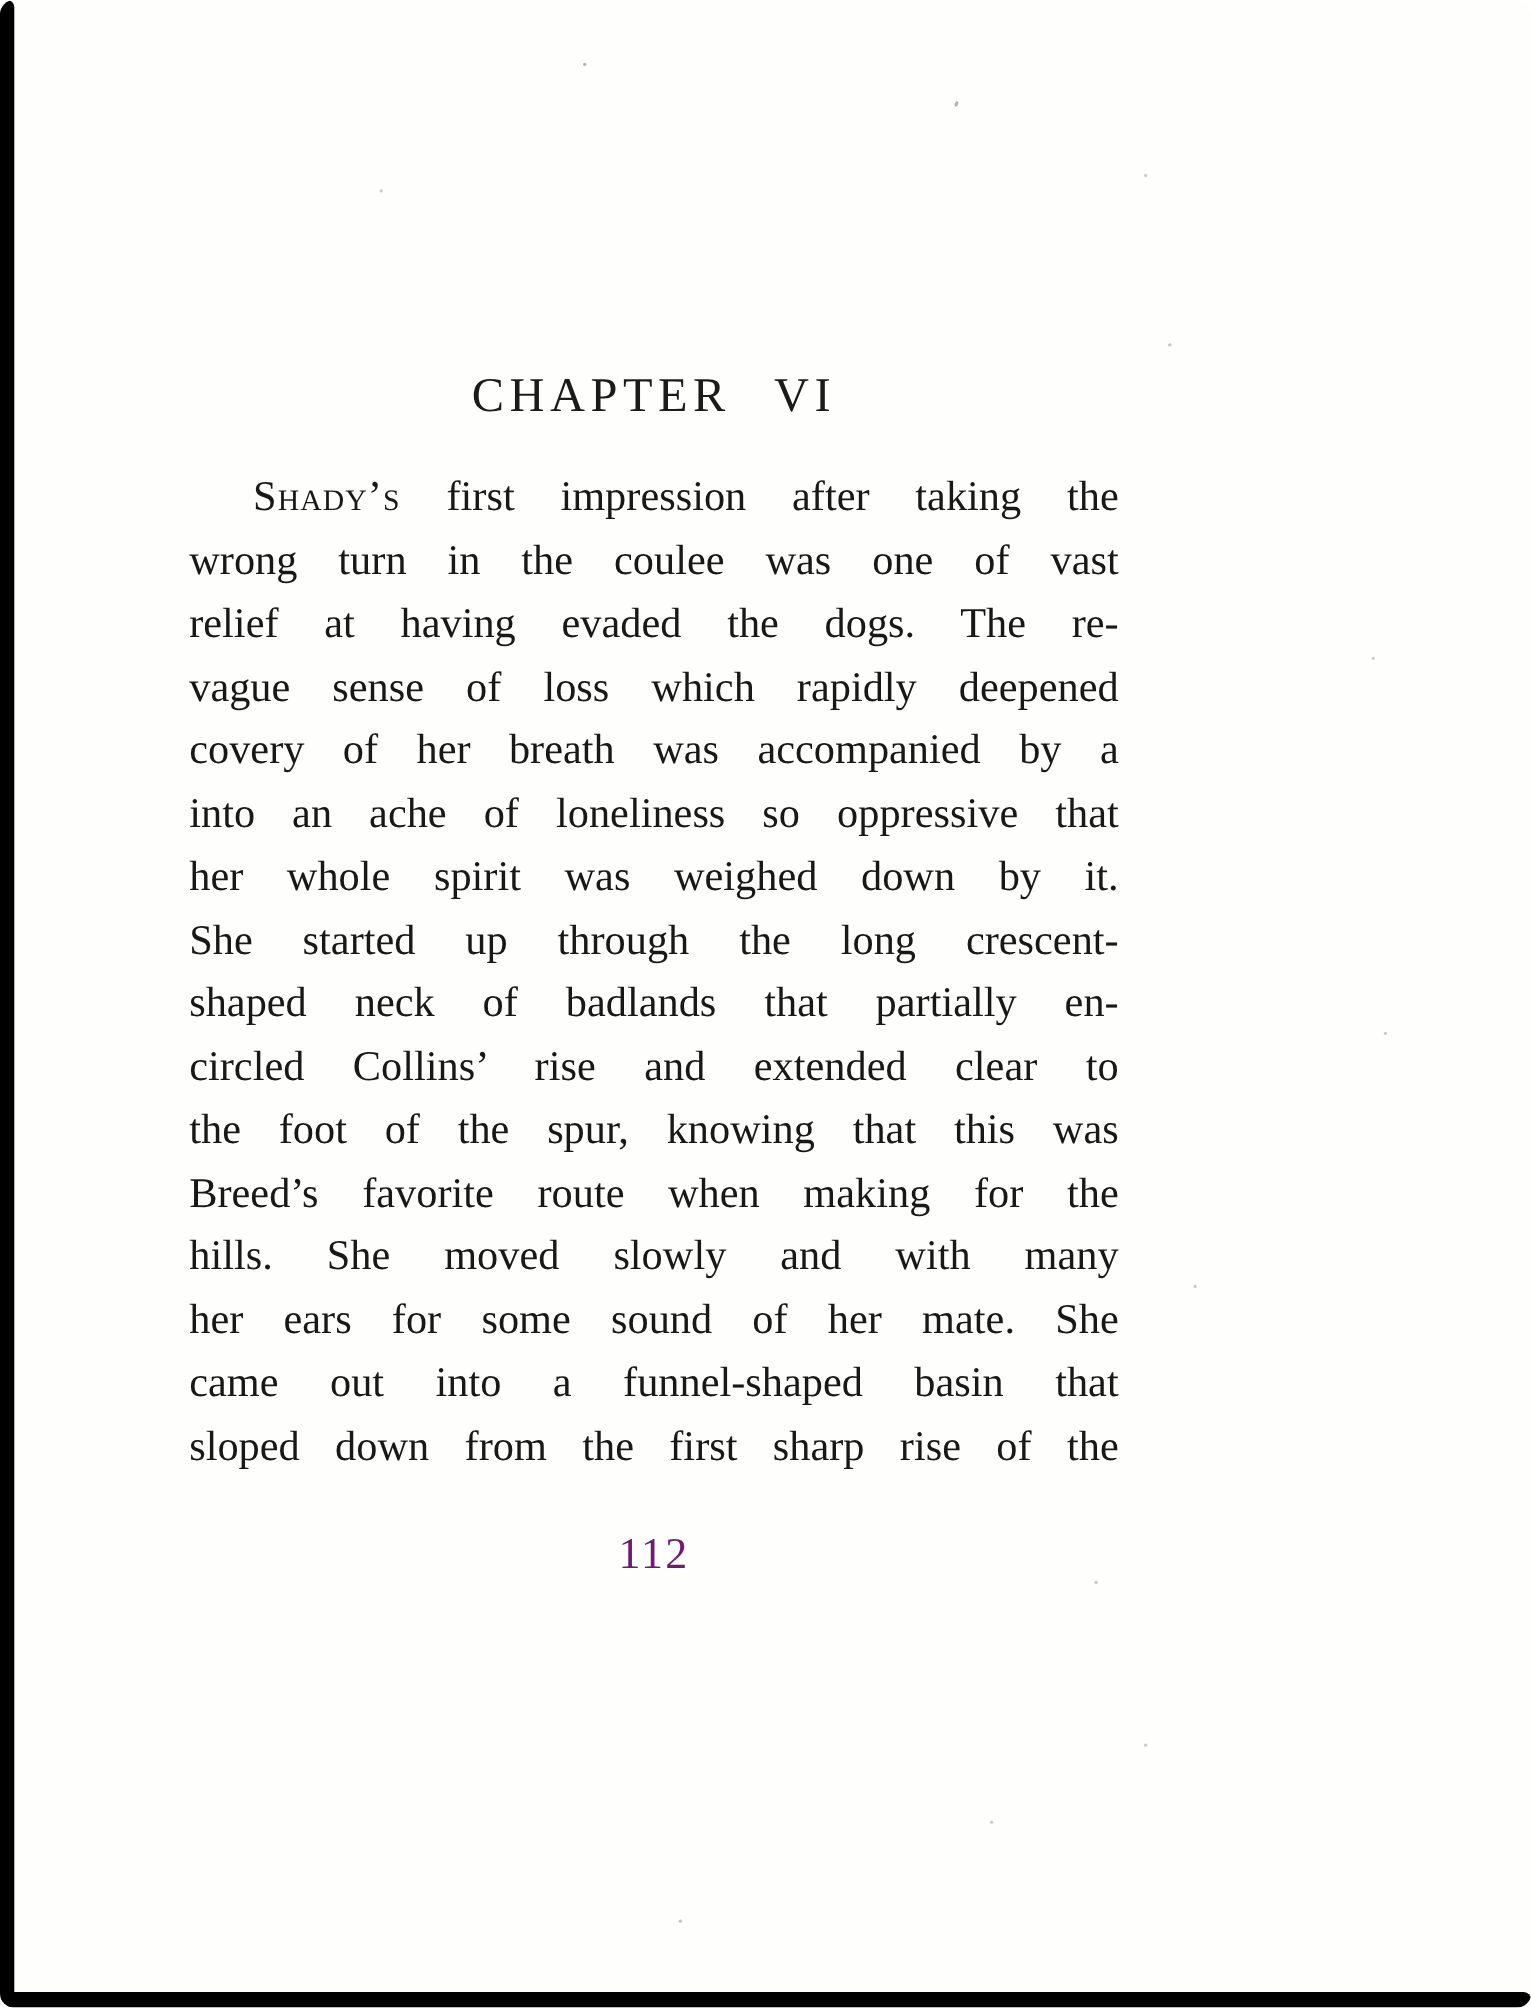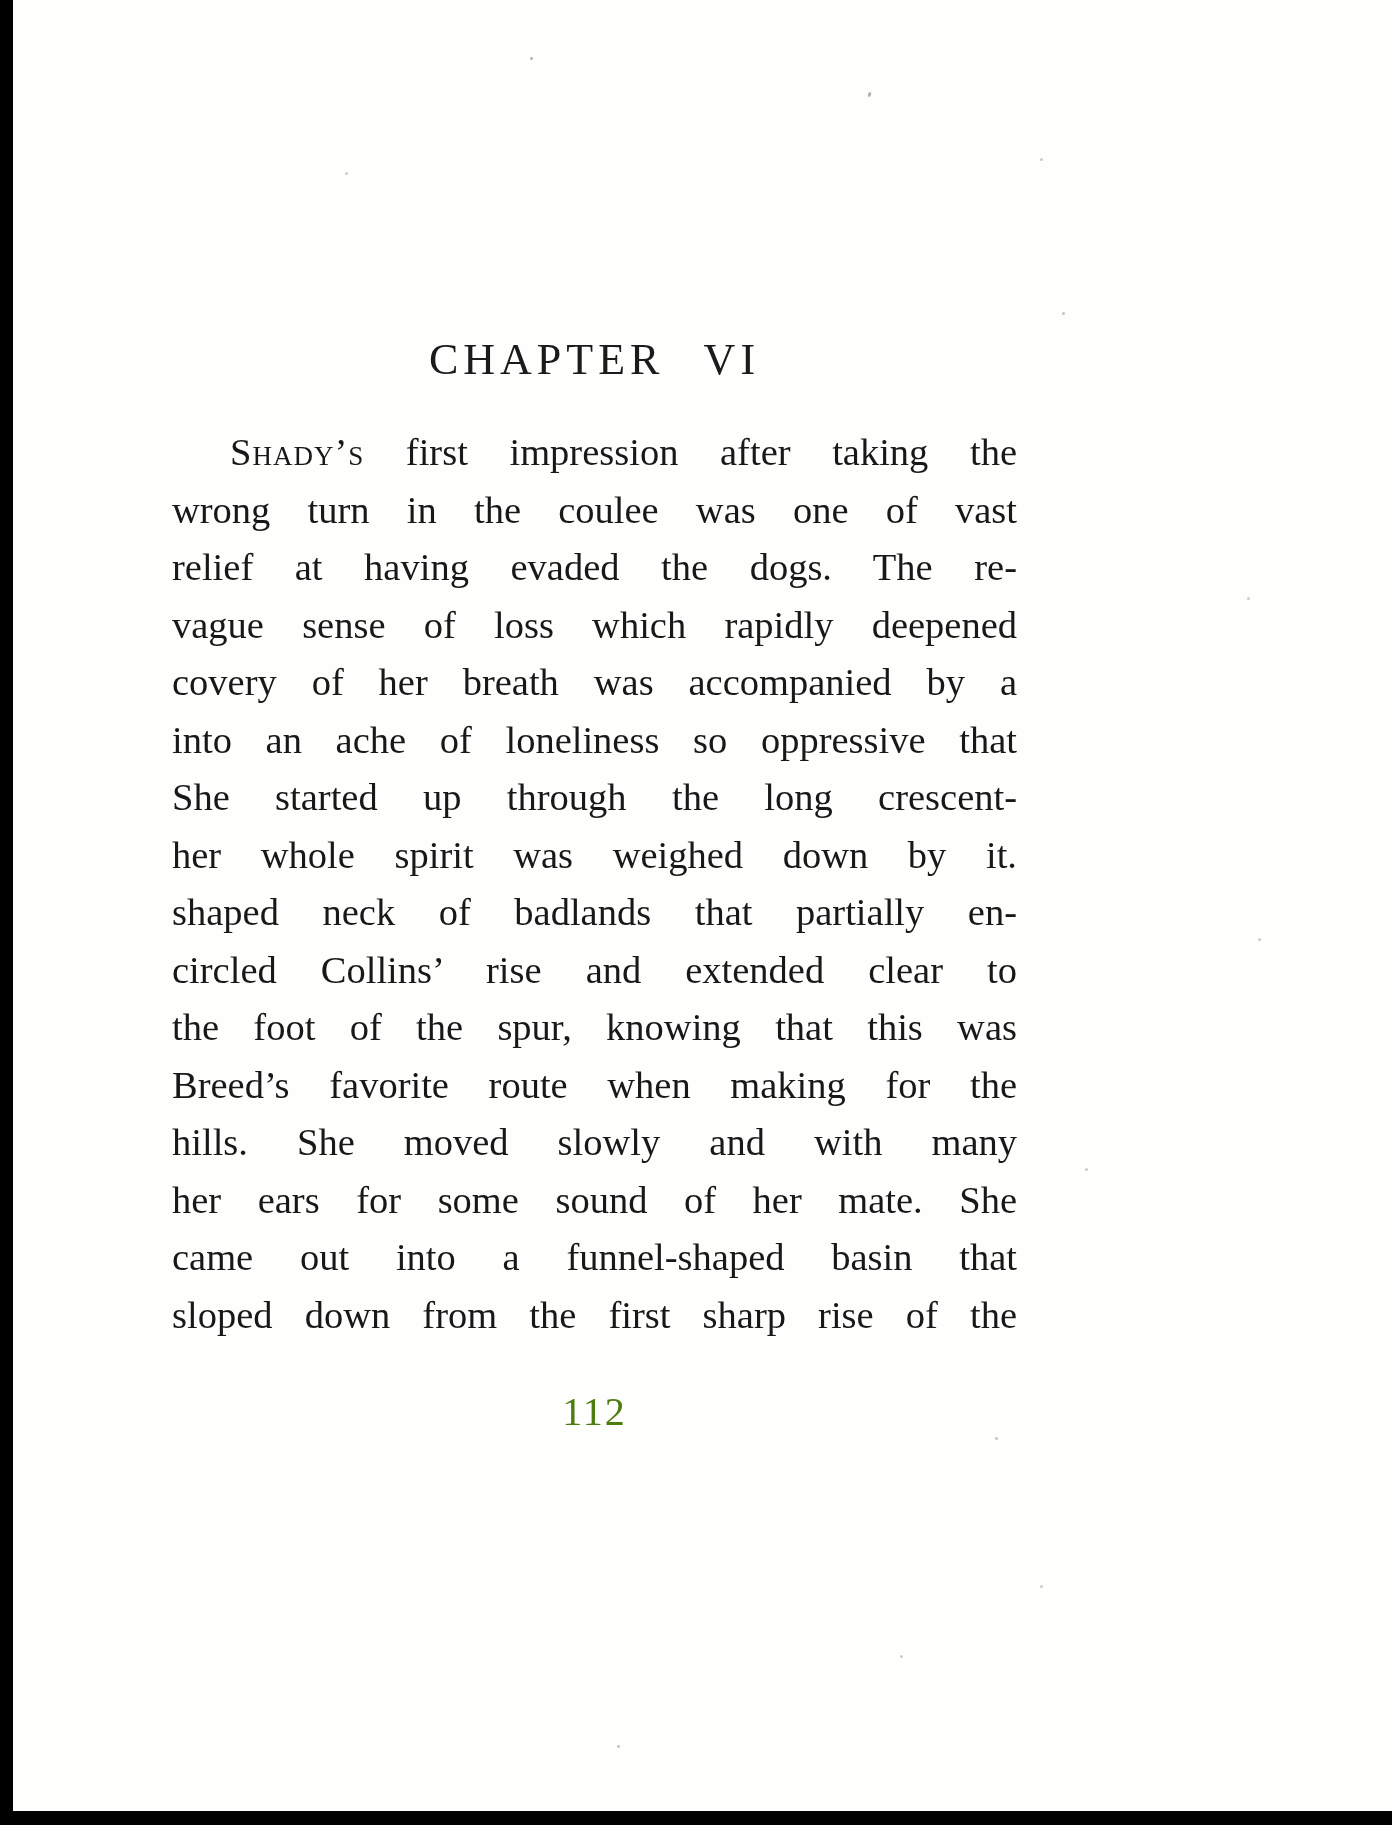--- a/index.html
+++ b/index.html
@@ -1,15 +1,15 @@
 <!DOCTYPE html>
 <html><head>
 <meta charset="utf-8">
 <style>
-  * { margin: 0; padding: 0; box-sizing: border-box; }
+  * { margin: 0; padding: 0; box-sizing: border-box; border-radius: 13px; }
   html, body { background: #ffffff; }
   body {
     width: 1392px;
     height: 1825px;
     font-family: "Liberation Serif", "DejaVu Serif", serif;
     position: relative;
     overflow: hidden;
   }
   .page {
     position: absolute;
@@ -76,21 +76,21 @@
     margin-top: 24px;
   }
   .page-number {
     position: absolute;
     top: 1388px;
     left: 0;
     width: 100%;
     text-align: center;
     font-size: 40px;
     letter-spacing: 2px;
-    color: #4d7c0f;
+    color: #701a75;
   }
   
   .speck {
     position: absolute;
     width: 4px;
     height: 4px;
     border-radius: 50%;
     background: #555;
     opacity: 0.45;
   }
@@ -132,22 +132,22 @@
 
     <h1 class="chapter-heading">CHAPTER VI</h1>
 
     <div class="body-text">
       <div class="line first"><span class="smallcaps">Shady’s</span><span> first impression after taking the</span></div>
       <div class="line">wrong turn in the coulee was one of vast</div>
       <div class="line">relief at having evaded the dogs.  The re-</div>
       <div class="line">vague sense of loss which rapidly deepened</div>
       <div class="line">covery of her breath was accompanied by a</div>
       <div class="line">into an ache of loneliness so oppressive that</div>
+      <div class="line">her whole spirit was weighed down by it.</div>
       <div class="line">She started up through the long crescent-</div>
-      <div class="line">her whole spirit was weighed down by it.</div>
       <div class="line">shaped neck of badlands that partially en-</div>
       <div class="line">circled Collins’ rise and extended clear to</div>
       <div class="line">the foot of the spur, knowing that this was</div>
       <div class="line">Breed’s favorite route when making for the</div>
       <div class="line">hills.  She moved slowly and with many</div>
       <div class="line">her ears for some sound of her mate.  She</div>
       <div class="line">came out into a funnel-shaped basin that</div>
       <div class="line">sloped down from the first sharp rise of the</div>
     </div>
 

